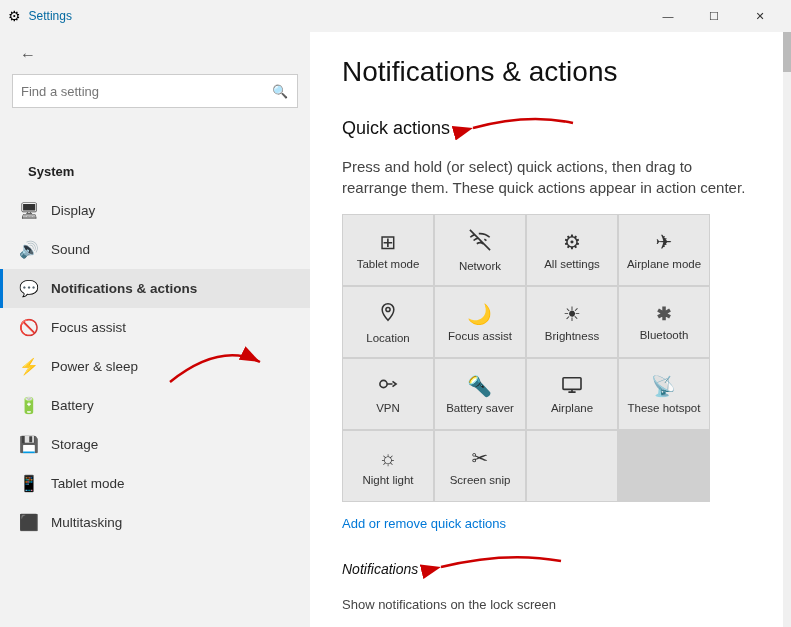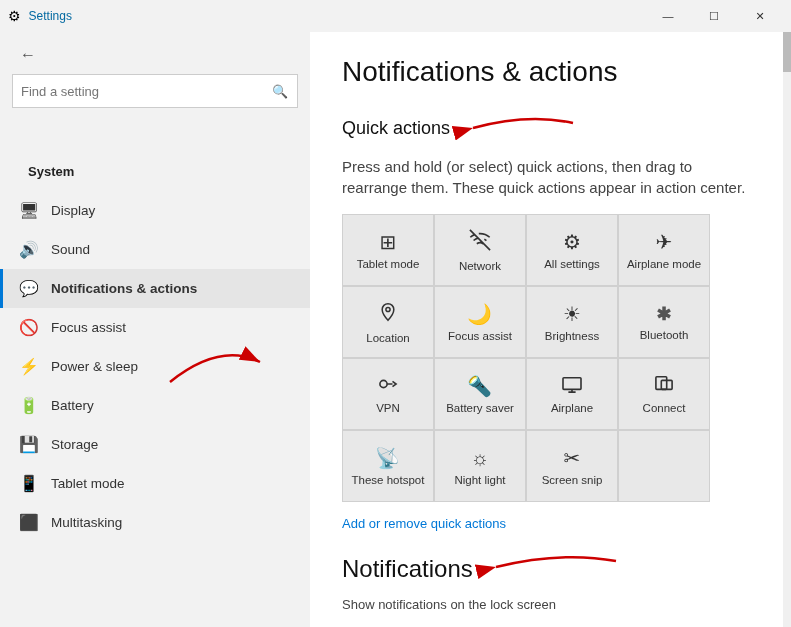--- a/index.html
+++ b/index.html
@@ -176,27 +176,28 @@
     .add-link {
       color: #0078d7;
       font-size: 13px;
       cursor: pointer;
       text-decoration: none;
       display: inline-block;
       margin-bottom: 18px;
     }
 
     .notifications-title {
-      font-size: 24px;
+      font-size: 14px;
       font-weight: 400;
       color: #111;
       margin-bottom: 8px;
       display: flex;
       align-items: center;
       gap: 8px;
+      font-style: italic;
     }
 
     .notif-desc {
       font-size: 13px;
       color: #444;
     }
 
     
     .main-content::-webkit-scrollbar { width: 8px; }
     .main-content::-webkit-scrollbar-track { background: #f0f0f0; }
@@ -361,29 +362,20 @@
         </div>
         <div class="quick-action-cell">
           <span class="qa-icon">
             <svg width="22" height="18" viewBox="0 0 24 20" fill="none" stroke="#333" stroke-width="1.8">
               <rect x="2" y="3" width="20" height="13" rx="1"></rect>
               <path d="M8 19h8M12 16v3"></path>
             </svg>
           </span>
           <span>Airplane</span>
         </div>
-        <div class="quick-action-cell">
-          <span class="qa-icon">
-            <svg width="22" height="18" viewBox="0 0 24 20" fill="none" stroke="#333" stroke-width="1.8">
-              <rect x="3" y="2" width="12" height="14" rx="1"></rect>
-              <rect x="9" y="6" width="12" height="10" rx="1"></rect>
-            </svg>
-          </span>
-          <span>Connect</span>
-        </div>
 
         <div class="quick-action-cell">
           <span class="qa-icon">📡</span>
           <span>These hotspot</span>
         </div>
         <div class="quick-action-cell">
           <span class="qa-icon">☼</span>
           <span>Night light</span>
         </div>
         <div class="quick-action-cell">

